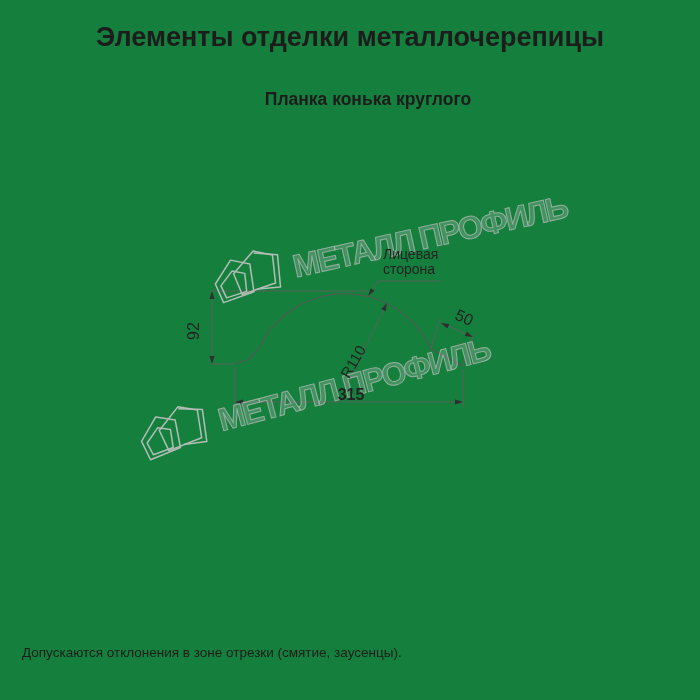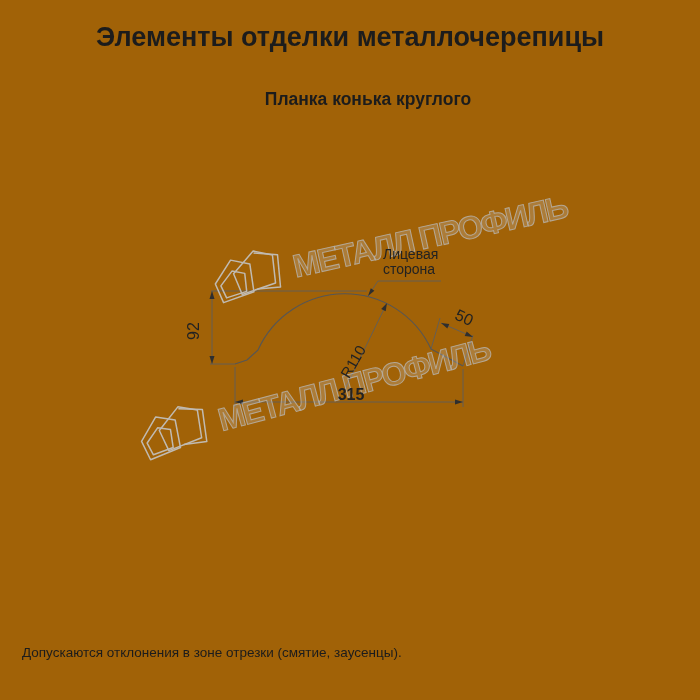--- a/index.html
+++ b/index.html
@@ -1,21 +1,21 @@
 <!DOCTYPE html>
 <html><head>
 <meta charset="utf-8">
 <style>
   html, body { margin:0; padding:0; background:#ffffff; }
   body {
     width:700px; height:700px;
     font-family:"Liberation Sans", sans-serif;
     color:#1b1b1b;
   }
-  .page { position:relative; width:700px; height:700px; overflow:hidden; background:#a16207; }
+  .page { position:relative; width:700px; height:700px; overflow:hidden; background:#15803d; }
 
   .title {
     position:absolute; top:22px; left:0; width:100%;
     text-align:center; font-size:27px; font-weight:bold; color:#1c1c1c;
   }
   .subtitle {
     position:absolute; top:88px; left:0; width:100%;
     text-align:center; font-size:17.5px; font-weight:bold; line-height:22px; color:#1c1c1c;margin-left:18px;
   }
 

